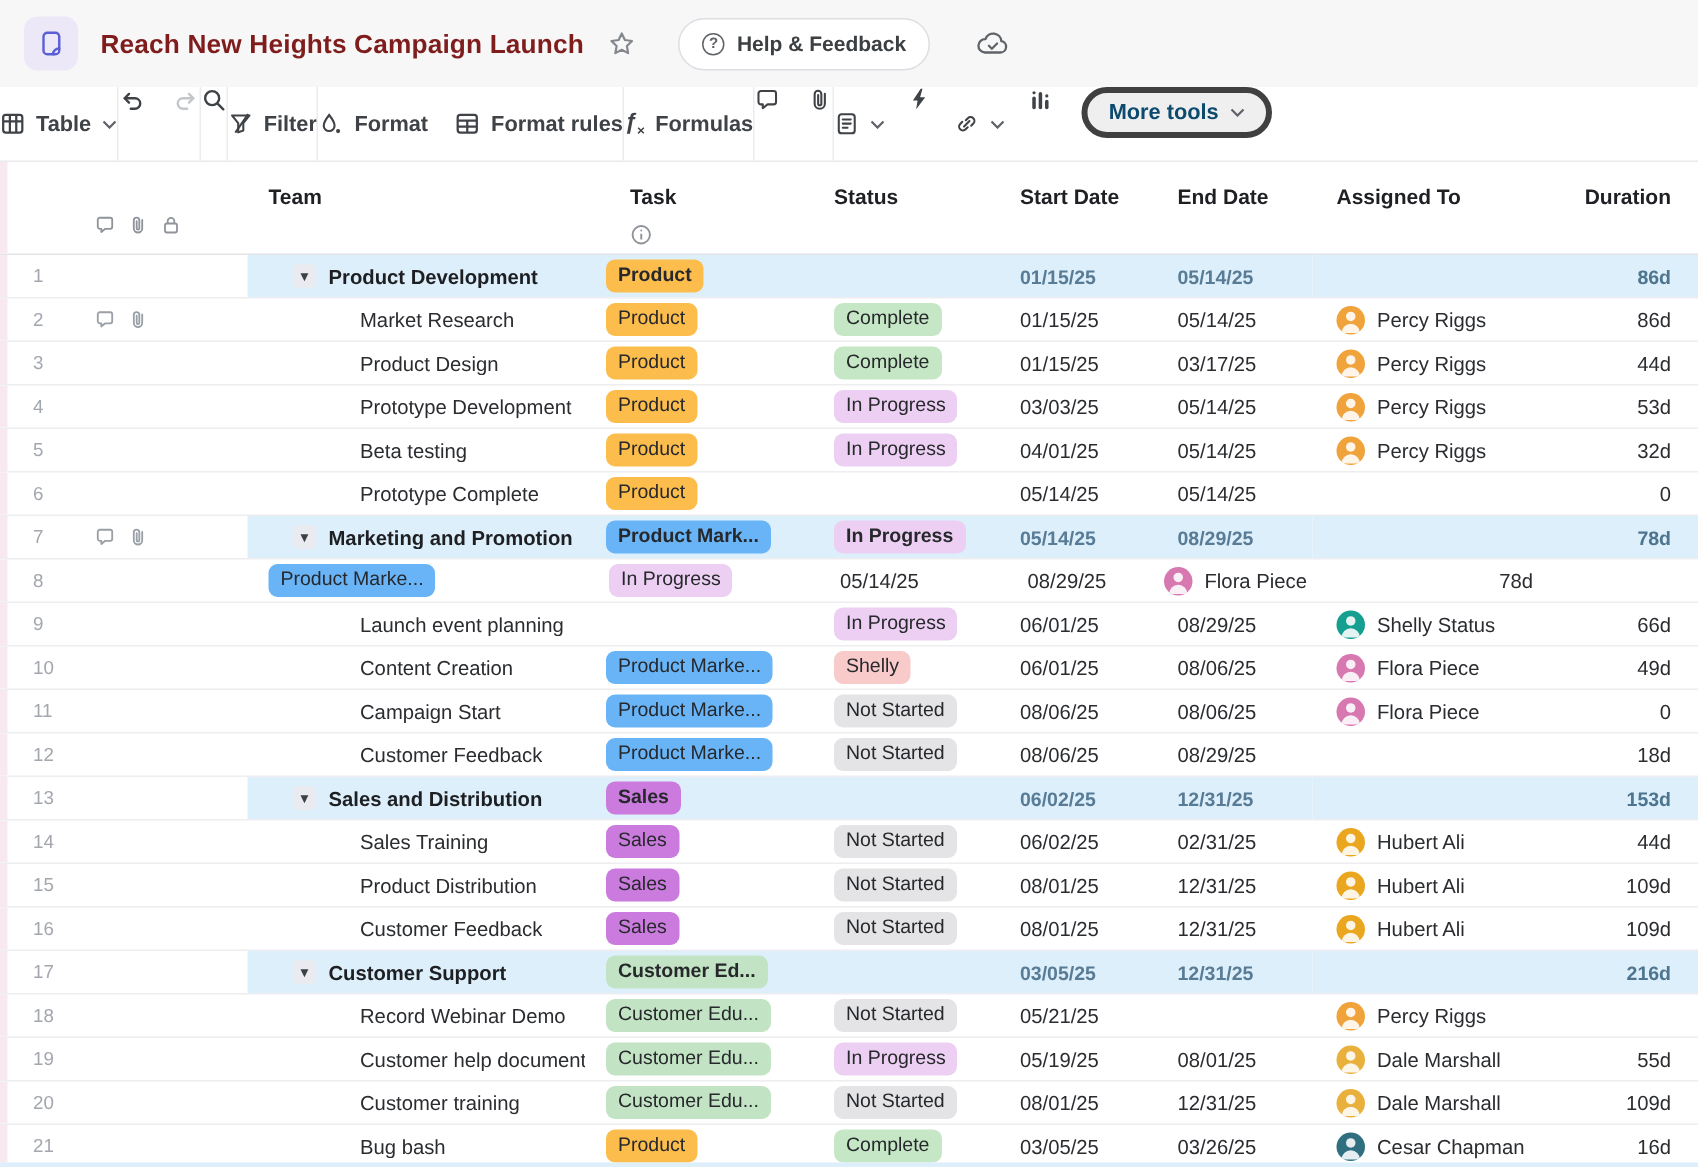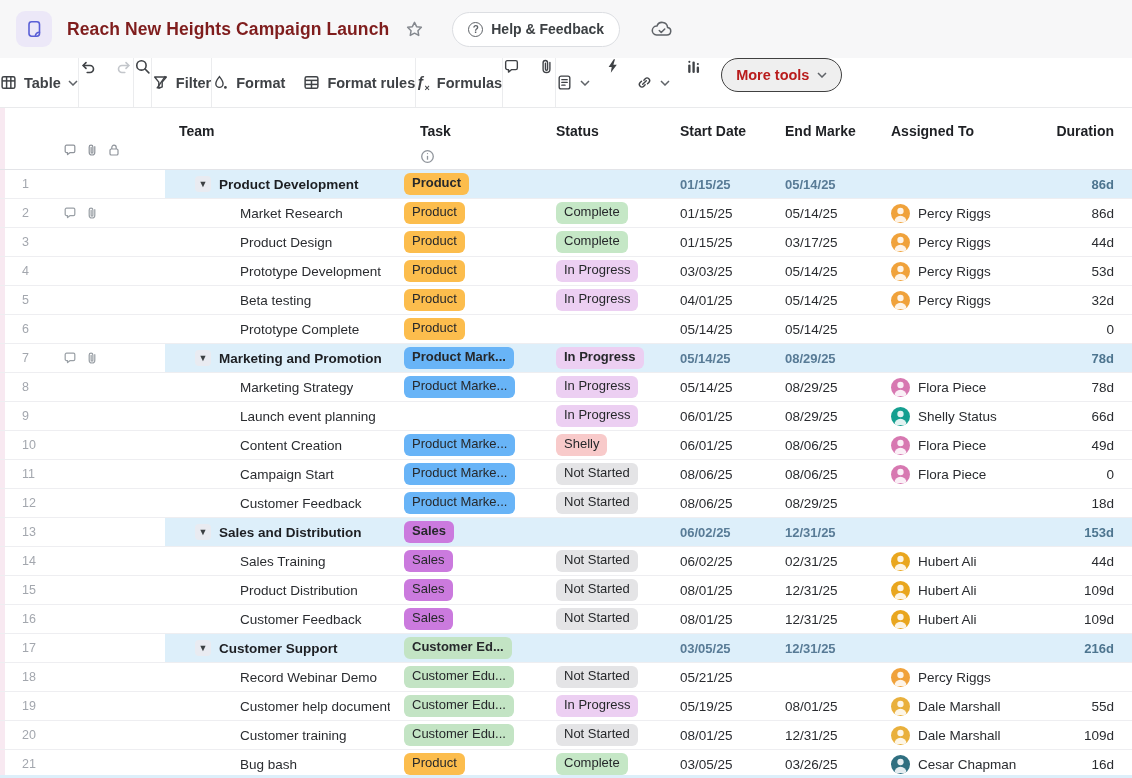--- a/index.html
+++ b/index.html
@@ -19,21 +19,21 @@
 
   
   .toolbar { height:50px; background:#fff; border-bottom:1px solid #e9eaec; display:flex; align-items:stretch; flex:none; }
   .tgroup { display:flex; gap:18px; padding:0 0; }
   .titem { display:flex; align-items:center; gap:7px; font-size:14.5px; font-weight:700; color:#3f4246; cursor:pointer; white-space:nowrap; }
   .ticon { display:flex; color:#3f4246; }
   .ticon.dim { color:#c3c6cb; }
   .sep { width:1px; background:#ebecee; margin:0; }
   .fx { font-size:15px; font-weight:700; font-style:italic; color:#3f4246; }
   .fx sub { font-size:9px; font-style:normal; }
-  .more-tools { display:flex; align-items:center; gap:8px; border:1px solid #404040; border-radius:18px; height:34px; padding:0 14px; font-size:14.5px; font-weight:700; color:#b91c1c; cursor:pointer; margin-left:4px; }
+  .more-tools { display:flex; align-items:center; gap:8px; border:4px solid #404040; border-radius:18px; height:34px; padding:0 14px; font-size:14.5px; font-weight:700; color:#0c4a6e; cursor:pointer; margin-left:4px; }
   .chev { display:flex; color:#5f6368; }
 
   
   .sheet { position:relative; flex:1; overflow:hidden; background:#fff; }
   .grid-row { display:grid; grid-template-columns:5px 50px 110px 225px 150px 120px 100px 115px 165px 92px; }
 
   .thead { height:62px; border-bottom:1px solid #e3e4e8; }
   .thead .hcell { padding-top:15px; font-size:14px; font-weight:700; color:#1e2024; }
   .hcell.h-task { padding-left:30px; }
   .hcell.h-team { padding-left:14px; }
@@ -280,21 +280,21 @@
       <div class="hcell h-task">
         <span>Task</span>
         <span class="info-ic"><svg width="15" height="15" viewBox="0 0 14 14" fill="none" stroke="currentColor" stroke-width="1.2">
               <circle cx="7" cy="7" r="5.4"></circle>
               <line x1="7" y1="6.4" x2="7" y2="10"></line>
               <circle cx="7" cy="4.3" r="0.6" fill="currentColor" stroke="none"></circle>
             </svg></span>
       </div>
       <div class="hcell h-status"><span>Status</span></div>
       <div class="hcell h-start"><span>Start Date</span></div>
-      <div class="hcell h-end"><span>End Marke</span></div>
+      <div class="hcell h-end"><span>End Date</span></div>
       <div class="hcell h-assigned"><span>Assigned To</span></div>
       <div class="hcell h-duration"><span>Duration</span></div>
     </div>
 
     <div id="tbody">
         <div class="grid-row row parent">
     <div class="cell strip"></div>
     <div class="cell num">1</div>
     <div class="cell gutter-icons empty">
       
@@ -500,24 +500,20 @@
     </div>
     <div class="cell duration">78d</div>
   </div>
         <div class="grid-row row">
     <div class="cell strip"></div>
     <div class="cell num">8</div>
     <div class="cell gutter-icons empty">
       
       
     </div>
-    <div class="cell task">
-
-      <span class="task-text">Marketing Strategy</span>
-    </div>
     <div class="cell team">
             <span class="badge" style="background: rgb(104, 180, 247);">Product Marke...</span>
           </div>
     <div class="cell status">
             <span class="badge" style="background: rgb(236, 207, 242);">In Progress</span>
           </div>
     <div class="cell start">05/14/25</div>
     <div class="cell end">08/29/25</div>
     <div class="cell assigned">
       <span class="avatar" style="background: rgb(215, 120, 177);">

